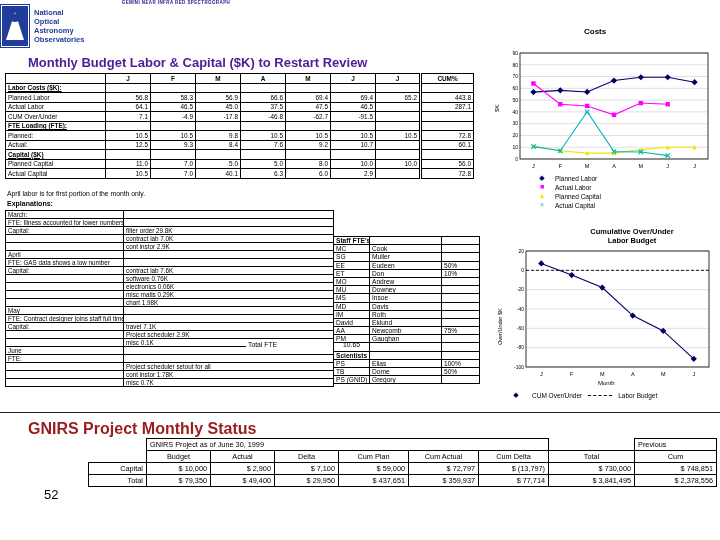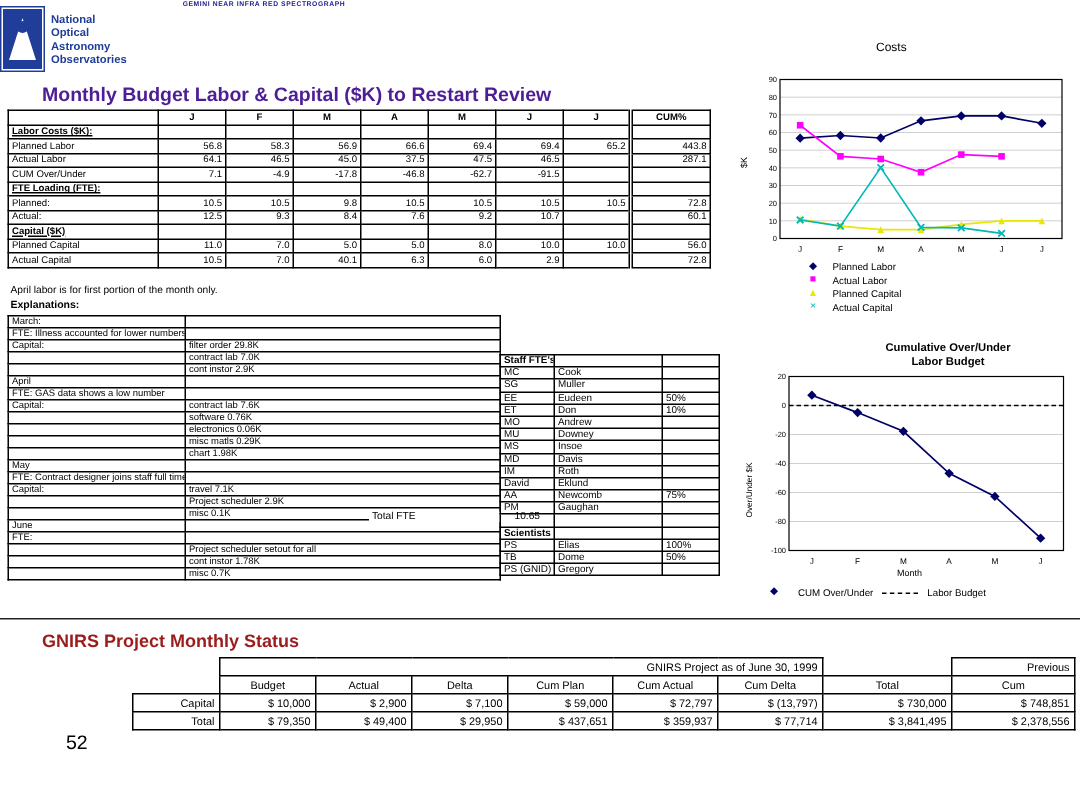--- a/index.html
+++ b/index.html
@@ -8,21 +8,21 @@
 .abs{position:absolute}
 table{border-collapse:collapse;table-layout:fixed}
 td{overflow:hidden;white-space:nowrap}
 svg text{font-family:"Liberation Sans",sans-serif}
 
 .noao{left:0;top:4px;display:flex;gap:4px;align-items:center}
 .noao-text div{font-size:7.5px;font-weight:bold;line-height:9px}
 .gnirs{left:116px;top:0;text-align:center;width:120px}
 .gnirs-title{font-size:30px;font-weight:bold;letter-spacing:1px;line-height:34px}
 .gnirs-sub{font-size:4.5px;font-weight:bold;letter-spacing:.4px}
-.corner{left:584px;top:27px;font-size:8px;font-weight:normal}
+.corner{left:584px;top:27px;font-size:8px;font-weight:bold}
 .main-title{left:28px;top:55px;font-size:13px;font-weight:bold}
 
 .budget{left:5px;top:73px;width:468px}
 .budget td{border:1px solid #000;font-size:6.4px;height:9.5px;padding:0 2px;text-align:right}
 .budget td:first-child{text-align:left}
 .budget td:last-child{border-left:3px double #000}
 .budget tr.mhead td{text-align:center;font-weight:bold}
 .budget tr.section td:first-child{font-weight:bold;text-decoration:underline}
 
 .note-april{left:7px;top:190px;font-size:6.8px}
@@ -41,26 +41,26 @@
 .lrow{display:flex;align-items:center;gap:3px;font-size:6.5px}
 .lsym{width:20px;text-align:center;font-size:7px;line-height:8px}
 .cum-title{left:552px;top:227px;width:160px;text-align:center;font-size:7.5px;font-weight:bold;line-height:9px}
 .chart2{left:506px;top:246px}
 .vlab2{left:497px;top:345px;font-size:5.5px;transform:rotate(-90deg);transform-origin:left top}
 .xlab2{left:598px;top:380px;font-size:6px}
 .legend2{left:506px;top:391px;display:flex;align-items:center;gap:6px;font-size:6.5px}
 .ldash{width:24px;border-top:1.2px dashed #000;height:0;display:inline-block}
 
 .divider{left:0;top:412px;width:720px;border-top:1.5px solid #222}
-.status-title{left:28px;top:420px;font-size:12px;font-weight:bold}
+.status-title{left:28px;top:420px;font-size:16px;font-weight:bold}
 .status{left:88px;top:438px;width:628px}
 .status td{border:1px solid #000;font-size:7.3px;padding:1px 3px;text-align:right;height:12px}
 .status tr.head td{text-align:center;height:11px}
 .status tr.head td:first-child{border:none}
-.status tr.ghead td{text-align:right}
+.status tr.ghead td{text-align:left}
 .status td.nob{border:none}
 .pagenum{left:44px;top:487px;font-size:13px}
 </style>
 </head>
 <body>
 
 <div class="abs noao">
   <svg width="30" height="44">
     <rect width="30" height="44" fill="#1f3d99"></rect>
     <rect x="1.5" y="1.5" width="27" height="41" fill="none" stroke="#fff" stroke-width="1"></rect>

